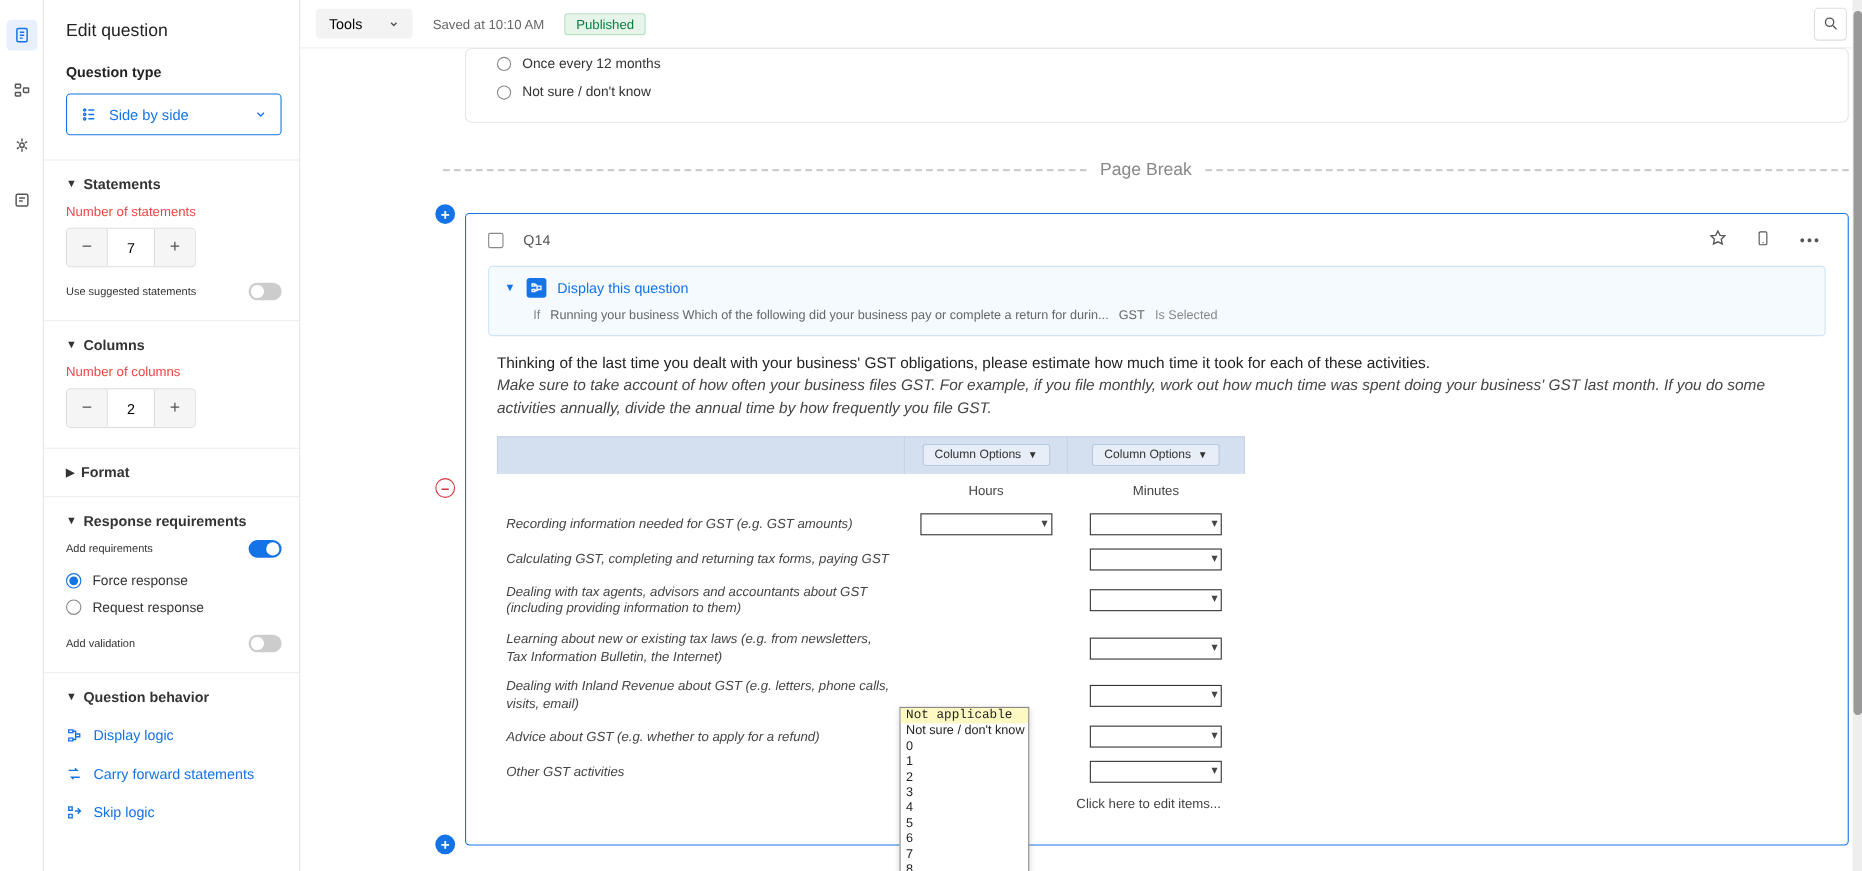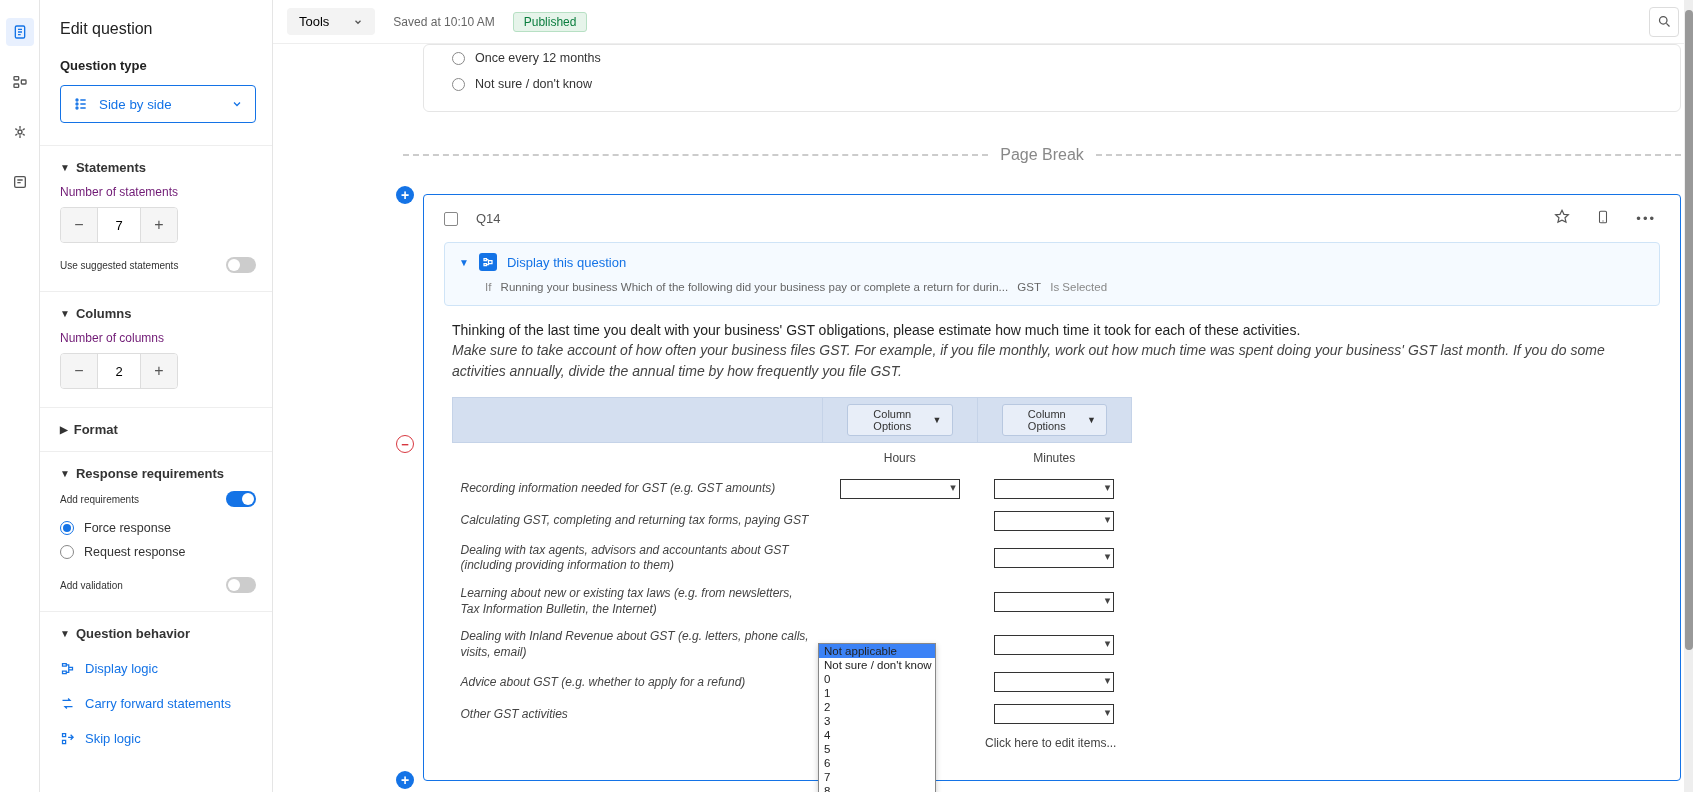--- a/index.html
+++ b/index.html
@@ -12,21 +12,21 @@
 .sidebar::-webkit-scrollbar { width: 10px; }
 .sidebar::-webkit-scrollbar-thumb { background: #b8b8b8; border-radius: 5px; }
 .sidebar h2 { font-size: 16px; font-weight: 500; color: #222; margin-bottom: 20px; }
 .section-label { font-size: 13px; font-weight: 600; color: #222; margin-bottom: 12px; }
 .qtype-btn { width: 100%; border: 1.5px solid #1473e6; border-radius: 4px; padding: 10px 12px; display: flex; align-items: center; justify-content: space-between; color: #1473e6; background: #fff; cursor: pointer; margin-bottom: 22px; }
 .qtype-btn .left { display: flex; align-items: center; gap: 10px; }
 .divider { border: none; border-top: 1px solid #eee; margin: 0 -16px 0 -20px; }
 .collapsible { padding: 14px 0 4px; }
 .coll-head { display: flex; align-items: center; gap: 6px; font-weight: 600; font-size: 13px; cursor: pointer; margin-bottom: 10px; }
 .coll-head .caret { font-size: 10px; }
-.mini-label { font-size: 12px; color: #701a75; margin-bottom: 8px; }
+.mini-label { font-size: 12px; color: #ef4444; margin-bottom: 8px; }
 .stepper { display: inline-flex; border: 1px solid #ddd; border-radius: 4px; overflow: hidden; margin-bottom: 14px; }
 .stepper button { width: 36px; height: 34px; border: none; background: #f5f5f5; cursor: pointer; font-size: 16px; color: #555; }
 .stepper input { width: 44px; border: none; border-left: 1px solid #ddd; border-right: 1px solid #ddd; text-align: center; font-size: 13px; }
 .row-between { display: flex; align-items: center; justify-content: space-between; font-size: 10px; color: #333; margin-bottom: 14px; }
 .toggle { width: 30px; height: 16px; background: #ccc; border-radius: 10px; position: relative; cursor: pointer; }
 .toggle::after { content: ""; width: 12px; height: 12px; background: #fff; border-radius: 50%; position: absolute; top: 2px; left: 2px; transition: .15s; }
 .toggle.on { background: #1473e6; }
 .toggle.on::after { left: 16px; }
 .radio-row { display: flex; align-items: center; gap: 10px; font-size: 12.5px; margin-bottom: 10px; }
 .radio { width: 14px; height: 14px; border: 1.5px solid #888; border-radius: 50%; display: inline-block; position: relative; }
@@ -63,35 +63,35 @@
 .logicbox .lh .licon svg { width: 12px; height: 12px; }
 .logicbox .cond { padding: 0 14px 12px 40px; font-size: 11.5px; color: #666; }
 .logicbox .cond .if { color: #888; margin-right: 6px; }
 .logicbox .cond .tag { margin: 0 6px; }
 .logicbox .cond .sel { color: #888; }
 .qtext { padding: 0 28px 16px; font-size: 14px; color: #222; line-height: 1.45; }
 .qtext .hint { font-style: italic; color: #444; }
 .sbs { padding: 0 28px 24px; position: relative; }
 table.sbst { width: 680px; border-collapse: collapse; }
 .sbst th, .sbst td { font-size: 12px; font-weight: 400; text-align: left; }
-.sbst thead tr.coh th { background: #d4dff0; padding: 6px 24px; border: 1px solid #c5d3e8; margin-top: 36px; }
+.sbst thead tr.coh th { background: #d4dff0; padding: 6px 0; border: 1px solid #c5d3e8; margin-top: 36px; }
 .sbst thead tr.coh th:first-child { background: #d4dff0; border: 1px solid #c5d3e8; }
 .colopt-btn { background: #e8eef8; border: 1px solid #b8c8e0; border-radius: 3px; padding: 3px 10px; font-size: 11px; cursor: pointer; display: inline-flex; align-items: center; gap: 6px; color: #333; }
 .sbst thead tr.sub th { text-align: center; padding: 8px 6px; font-size: 12px; color: #444; }
 .sbst tbody td { padding: 6px 8px; vertical-align: middle; color: #444; }
 .sbst tbody td:first-child { width: 370px; font-size: 12px; line-height: 1.3; font-style: italic; }
 .dd { width: 120px; height: 20px; border: 1px solid #333; background: #fff; font-size: 11px; padding: 0 4px; appearance: none; -webkit-appearance: none; position: relative; }
 .dd-wrap { position: relative; display: inline-block; }
 .dd-wrap::after { content: "▾"; position: absolute; right: 4px; top: 2px; font-size: 11px; pointer-events: none; }
 .dropdown-pop { position: absolute; top: 246px; left: 394px; width: 118px; max-height: 260px; background: #fff; border: 1px solid #888; font-size: 11.5px; overflow-y: scroll; box-shadow: 0 2px 6px rgba(0,0,0,.2); z-index: 50; }
 .dropdown-pop::-webkit-scrollbar { width: 14px; }
 .dropdown-pop::-webkit-scrollbar-track { background: #eee; }
 .dropdown-pop::-webkit-scrollbar-thumb { background: #bbb; }
 .dropdown-pop .opt { padding: 0 5px; line-height: 14px; color: #222; cursor: pointer; white-space: nowrap; }
-.dropdown-pop .opt.hover { background: #3b82f6; }
+.dropdown-pop .opt.hover { background: #fef9c3; font-family: Liberation Mono, monospace; }
 .edit-items { font-size: 12px; color: #1473e6; text-align: center; padding-top: 10px; cursor: pointer; }
 .scroll-strip { position: absolute; right: -1px; top: 0; bottom: 0; width: 10px; background: #eee; }
 .scroll-strip .thumb { position: absolute; left: 1px; width: 8px; background: #999; border-radius: 4px; }
 </style>
 </head>
 <body>
 
 <div class="app">
   <div class="iconrail">
     <div class="railbtn active">

